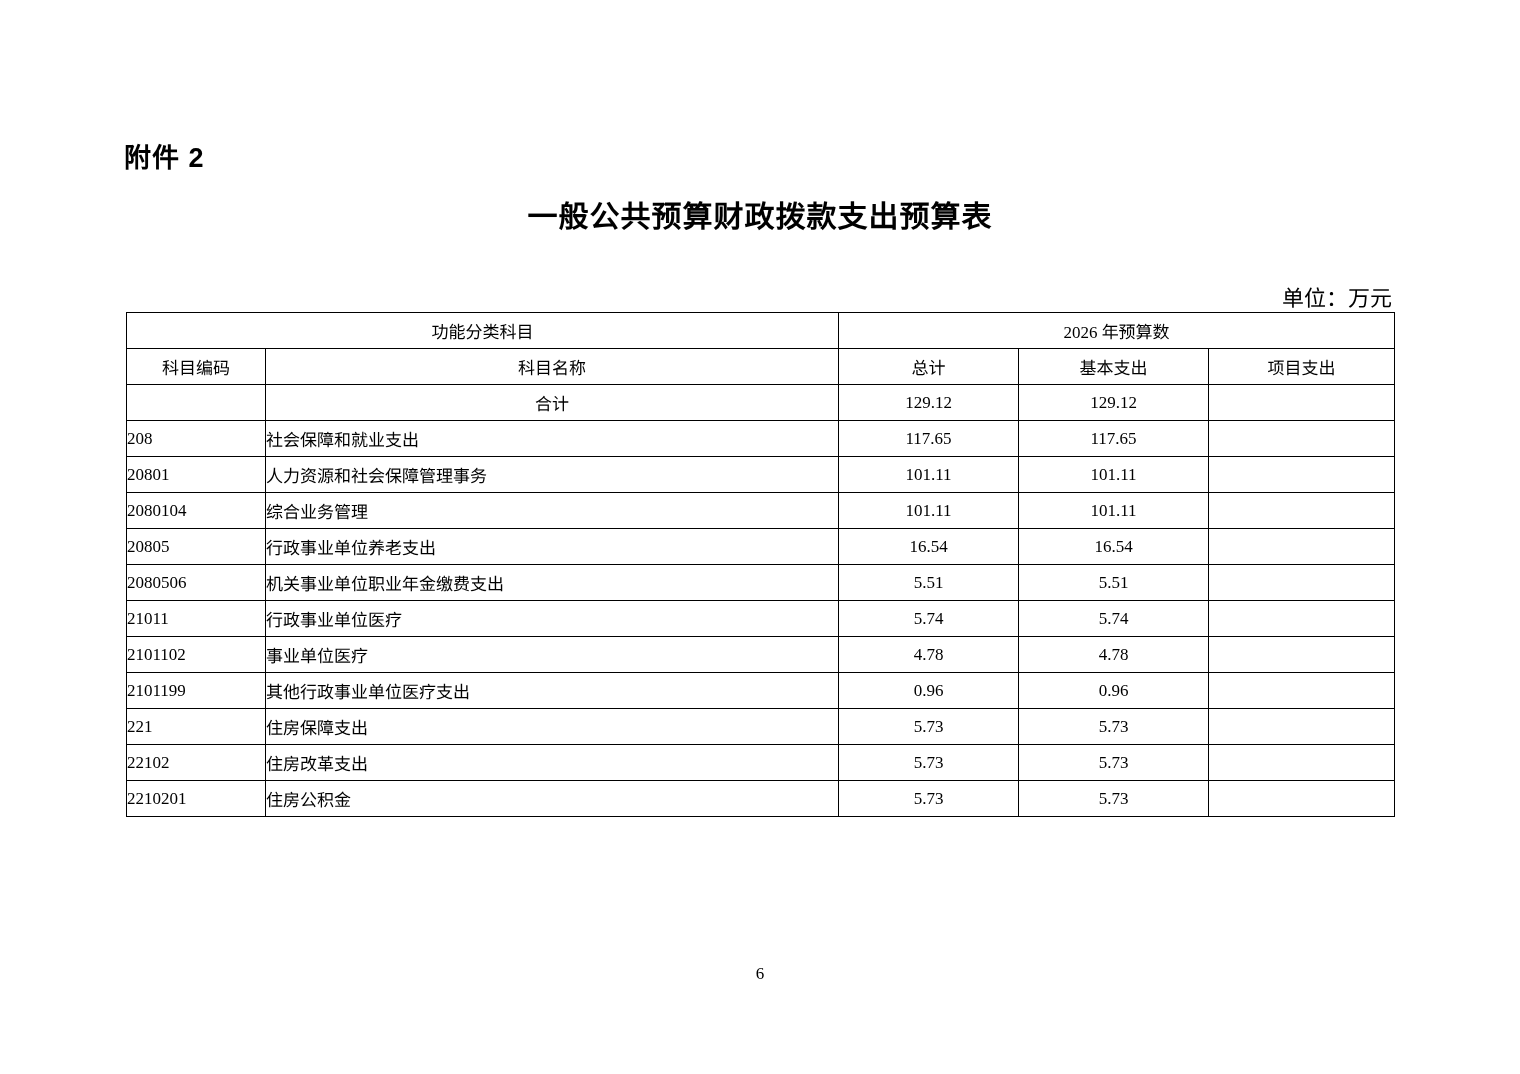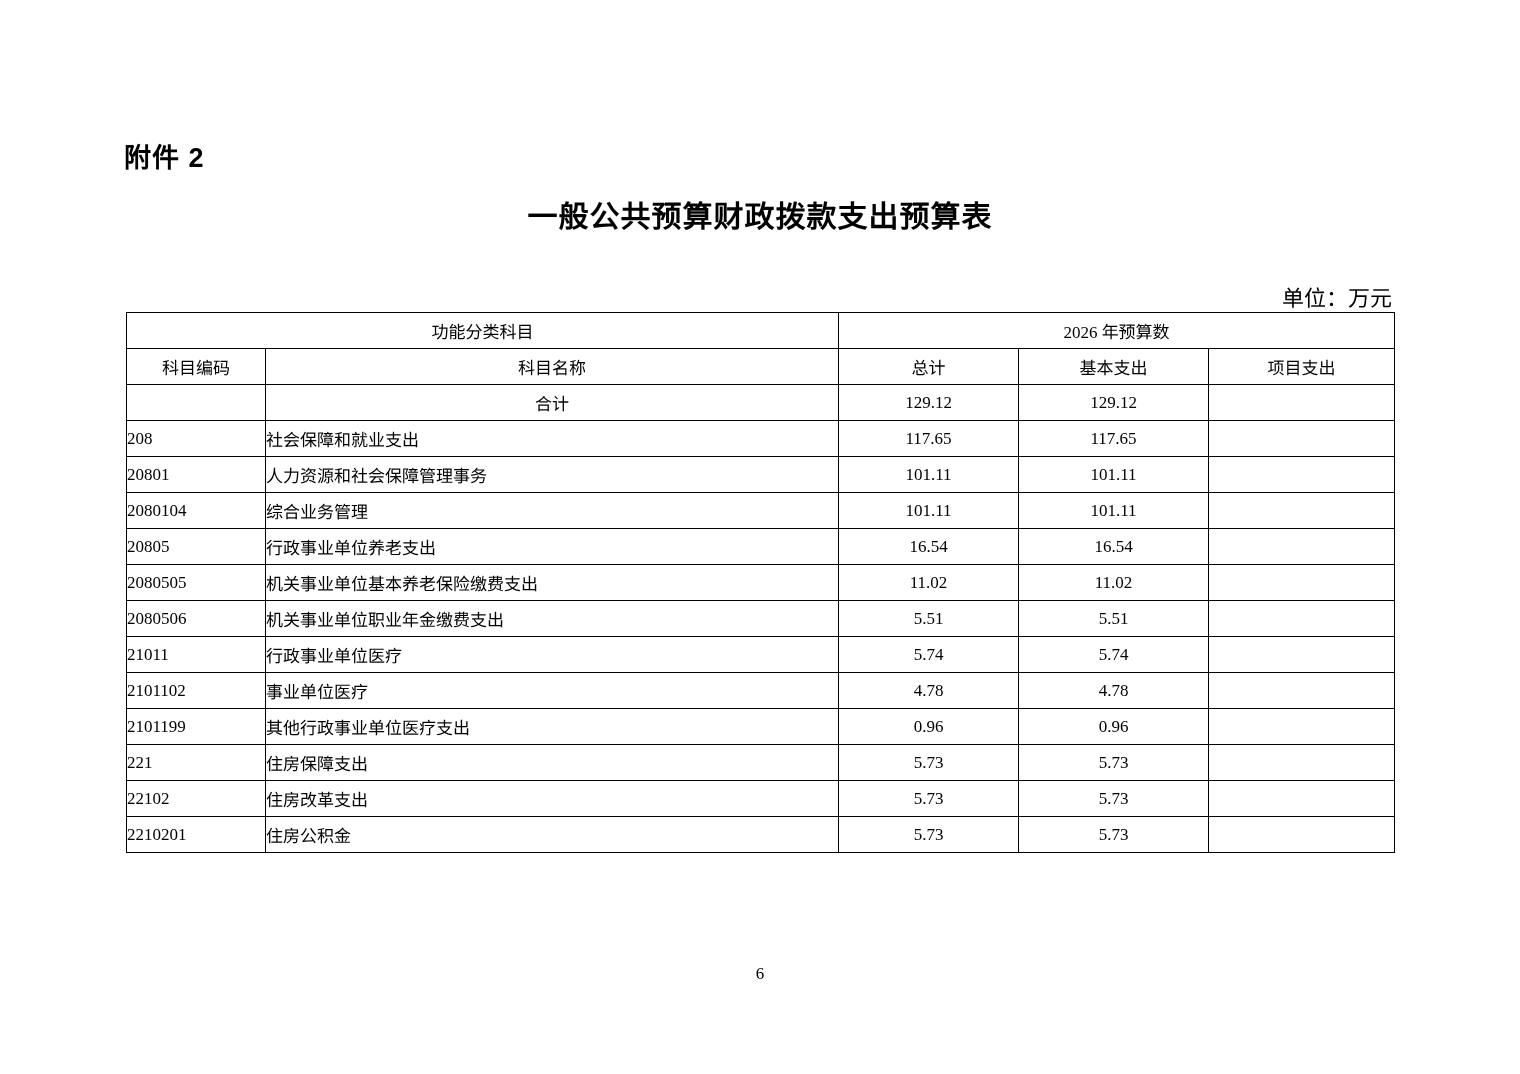--- a/index.html
+++ b/index.html
@@ -171,27 +171,20 @@
           <td class="num"></td>
         </tr>
         <tr>
           <td class="c-code ind1">20805</td>
           <td class="c-name nind1">行政事业单位养老支出</td>
           <td class="num">16.54</td>
           <td class="num">16.54</td>
           <td class="num"></td>
         </tr>
         <tr>
-          <td class="c-code ind2">2080505</td>
-          <td class="c-name nind2">机关事业单位基本养老保险缴费支出</td>
-          <td class="num">11.02</td>
-          <td class="num">11.02</td>
-          <td class="num"></td>
-        </tr>
-        <tr>
           <td class="c-code ind2">2080506</td>
           <td class="c-name nind2">机关事业单位职业年金缴费支出</td>
           <td class="num">5.51</td>
           <td class="num">5.51</td>
           <td class="num"></td>
         </tr>
         <tr>
           <td class="c-code ind1">21011</td>
           <td class="c-name nind1">行政事业单位医疗</td>
           <td class="num">5.74</td>

